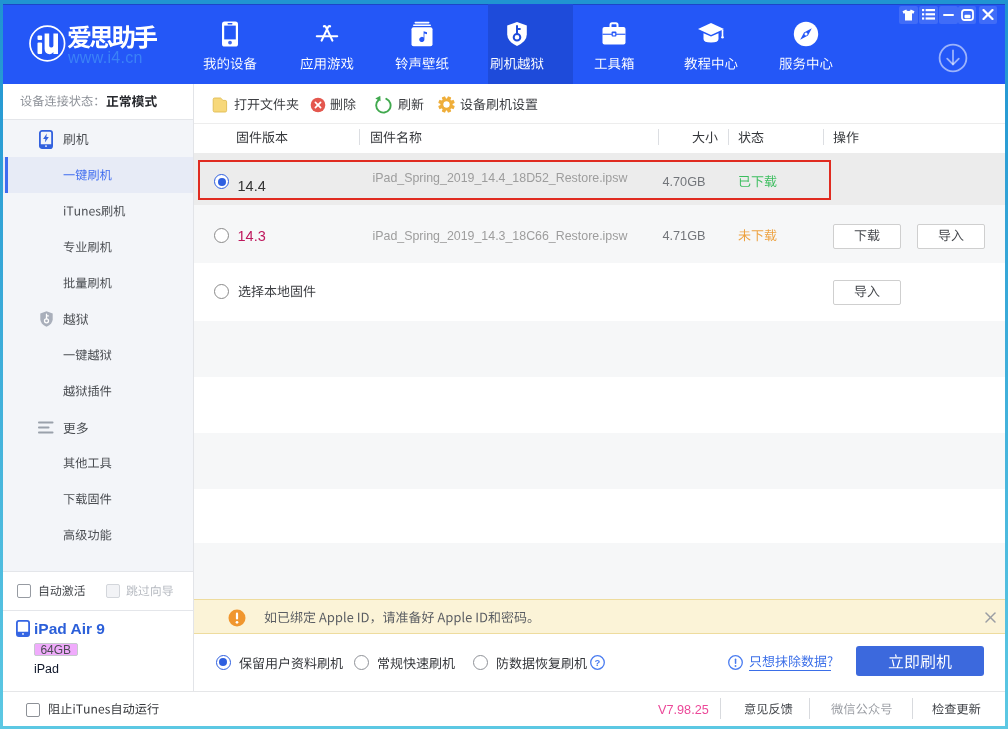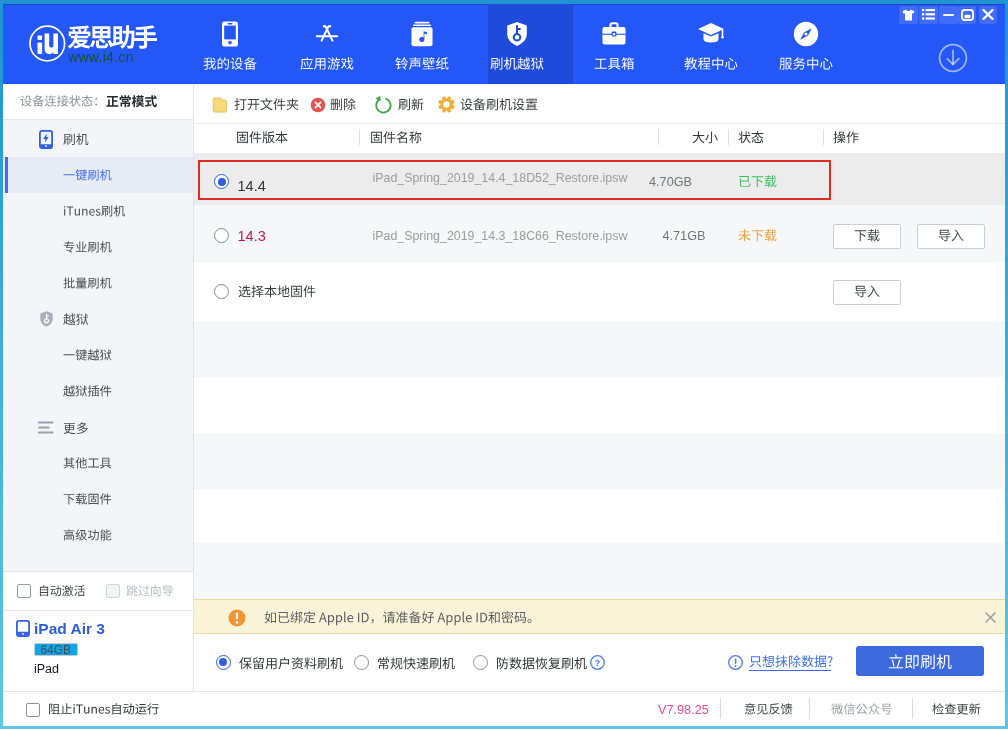--- a/index.html
+++ b/index.html
@@ -16,21 +16,21 @@
 <circle cx="19.3" cy="19.5" r="17.3" fill="none" stroke="#fff" stroke-width="1.7"></circle>
 <rect x="9.5" y="11.5" width="4.6" height="4.6" rx="1" fill="#fff"></rect>
 <rect x="9.5" y="18.6" width="4.6" height="11.4" rx="1" fill="#fff"></rect>
 <path d="M16.6 9.5 h4.6 v12.2 q0 1.8 1.8 1.8 h0.6 q1.8 0 1.8 -1.8 V9.5 h4.6 V30 h-4.6 v-1.9 q-1.1 2.1 -3.6 2.1 q-5.2 0 -5.2 -5.4 Z" fill="#fff"></path>
 </svg>
 <svg style="position:absolute;left:67px;top:25px;overflow:visible" width="88" height="31">
     <g transform="translate(0,21.50)">
       <path d="M21.10 -20.90C16.25 -20.20 8.80 -19.75 2.43 -19.62C2.68 -19.03 2.98 -18.03 3.00 -17.32L6.75 -17.40L5.23 -16.73C5.45 -16.20 5.70 -15.58 5.90 -15.00H1.68V-10.33H3.83V-8.25H7.25C6.10 -4.58 4.08 -1.85 0.80 -0.18C1.38 0.35 2.38 1.53 2.70 2.10C5.23 0.60 7.12 -1.43 8.47 -4.00C9.33 -3.05 10.28 -2.23 11.35 -1.50C9.78 -0.98 8.08 -0.62 6.33 -0.38C6.78 0.18 7.45 1.40 7.68 2.10C9.98 1.68 12.23 1.03 14.23 0.08C16.50 1.07 19.10 1.73 22.00 2.08C22.33 1.33 22.98 0.12 23.53 -0.50C21.20 -0.70 19.03 -1.07 17.10 -1.65C18.65 -2.80 19.93 -4.23 20.83 -5.98L19.20 -7.10L18.75 -7.00H9.78L10.15 -8.25H21.28V-10.33H23.38V-15.00H18.98L20.48 -17.38L18.18 -18.05C19.53 -18.18 20.78 -18.32 21.90 -18.50ZM10.95 -17.03 11.60 -15.00H8.47C8.25 -15.70 7.88 -16.65 7.53 -17.43C9.22 -17.48 10.98 -17.55 12.68 -17.65ZM14.23 -15.00C14.00 -15.78 13.60 -16.85 13.25 -17.68C14.83 -17.78 16.38 -17.88 17.82 -18.03C17.45 -17.10 16.88 -15.90 16.35 -15.00ZM8.15 -12.30 7.88 -10.73H4.15V-12.50H20.83V-10.73H10.75L10.98 -11.95ZM11.30 -4.48H16.65C15.95 -3.80 15.12 -3.23 14.18 -2.70C13.10 -3.23 12.12 -3.80 11.30 -4.48Z M29.05 -5.88V-1.78C29.05 0.90 29.88 1.78 33.17 1.78C33.85 1.78 36.65 1.78 37.35 1.78C40.00 1.78 40.85 0.88 41.20 -2.70C40.40 -2.90 39.10 -3.35 38.50 -3.83C38.35 -1.30 38.15 -0.95 37.10 -0.95C36.40 -0.95 34.08 -0.95 33.52 -0.95C32.30 -0.95 32.08 -1.05 32.08 -1.80V-5.88ZM40.23 -5.55C41.55 -3.60 42.88 -1.03 43.28 0.65L46.20 -0.60C45.73 -2.35 44.28 -4.80 42.90 -6.68ZM25.52 -6.50C25.00 -4.45 24.05 -2.20 22.90 -0.70L25.60 0.80C26.77 -0.85 27.65 -3.40 28.25 -5.53ZM25.40 -20.18V-8.28H33.30L31.52 -6.62C33.33 -5.65 35.45 -4.12 36.42 -3.03L38.55 -5.08C37.55 -6.12 35.60 -7.43 33.92 -8.28H43.40V-20.18ZM28.23 -13.05H32.95V-10.88H28.23ZM35.85 -13.05H40.45V-10.88H35.85ZM28.23 -17.60H32.95V-15.48H28.23ZM35.85 -17.60H40.45V-15.48H35.85Z M44.60 -3.28 45.12 -0.20 56.15 -2.88C55.38 -1.80 54.40 -0.85 53.15 -0.03C53.88 0.50 54.83 1.53 55.25 2.25C60.10 -1.10 61.48 -6.40 61.85 -13.00H64.53C64.35 -4.98 64.12 -1.85 63.58 -1.15C63.33 -0.80 63.08 -0.73 62.65 -0.73C62.12 -0.73 61.00 -0.75 59.77 -0.83C60.28 -0.05 60.62 1.23 60.67 2.02C61.95 2.08 63.25 2.10 64.08 1.95C64.95 1.80 65.58 1.53 66.15 0.68C66.97 -0.50 67.20 -4.20 67.42 -14.50C67.42 -14.88 67.42 -15.85 67.42 -15.85H61.98C62.03 -17.57 62.03 -19.38 62.03 -21.23H59.10L59.05 -15.85H55.77V-13.00H58.95C58.73 -9.15 58.12 -5.88 56.42 -3.28L56.17 -5.62L55.10 -5.40V-20.20H46.38V-3.60ZM49.02 -4.12V-7.18H52.33V-4.80ZM49.02 -12.35H52.33V-9.80H49.02ZM49.02 -14.98V-17.50H52.33V-14.98Z M67.05 -8.38V-5.43H76.97V-1.40C76.97 -0.90 76.75 -0.73 76.20 -0.70C75.60 -0.70 73.50 -0.70 71.65 -0.78C72.12 0.03 72.70 1.35 72.88 2.20C75.42 2.23 77.25 2.15 78.45 1.70C79.65 1.23 80.10 0.43 80.10 -1.35V-5.43H90.03V-8.38H80.10V-11.33H88.53V-14.20H80.10V-17.45C82.88 -17.78 85.50 -18.23 87.75 -18.80L85.58 -21.30C81.45 -20.20 74.55 -19.55 68.53 -19.30C68.83 -18.62 69.17 -17.43 69.28 -16.65C71.72 -16.75 74.38 -16.90 76.97 -17.12V-14.20H68.78V-11.33H76.97V-8.38Z" fill="#ffffff"></path>
     </g>
   </svg>
-<div class="abs" style="left:68px;top:50.5px;width:90px;height:13px;font-size:14px;line-height:13px;color:#14532d;letter-spacing:.3px">www.i4.cn</div>
+<div class="abs" style="left:68px;top:50.5px;width:90px;height:13px;font-size:16px;line-height:13px;color:#3b82f6;letter-spacing:.3px">www.i4.cn</div>
 <svg style="position:absolute;left:203.0px;top:57px;overflow:visible" width="54" height="17">
     <g transform="translate(0,11.61)">
       <path d="M9.50 -10.45C10.29 -9.76 11.21 -8.78 11.62 -8.13L12.45 -8.72C12.00 -9.36 11.06 -10.31 10.27 -10.99ZM11.23 -5.76C10.77 -4.90 10.17 -4.05 9.45 -3.28C9.22 -4.18 9.03 -5.24 8.90 -6.39H12.77V-7.34H8.79C8.68 -8.56 8.63 -9.87 8.63 -11.23H7.56C7.57 -9.90 7.64 -8.59 7.75 -7.34H4.66V-9.72C5.48 -9.90 6.26 -10.10 6.93 -10.33L6.21 -11.18C4.91 -10.69 2.73 -10.23 0.84 -9.95C0.96 -9.71 1.09 -9.34 1.15 -9.10C1.94 -9.21 2.81 -9.34 3.65 -9.50V-7.34H0.76V-6.39H3.65V-4.00L0.55 -3.39L0.85 -2.36L3.65 -3.00V-0.23C3.65 0.00 3.56 0.07 3.33 0.08C3.09 0.09 2.29 0.09 1.43 0.07C1.58 0.35 1.75 0.81 1.80 1.09C2.92 1.09 3.65 1.07 4.06 0.90C4.51 0.74 4.66 0.43 4.66 -0.23V-3.24L7.16 -3.82L7.07 -4.72L4.66 -4.21V-6.39H7.84C8.02 -4.91 8.28 -3.56 8.60 -2.43C7.63 -1.54 6.53 -0.78 5.39 -0.23C5.64 -0.01 5.94 0.32 6.09 0.57C7.10 0.04 8.07 -0.63 8.95 -1.42C9.56 0.16 10.39 1.12 11.46 1.12C12.47 1.12 12.85 0.46 13.03 -1.78C12.76 -1.88 12.39 -2.11 12.18 -2.34C12.10 -0.59 11.93 0.09 11.56 0.09C10.88 0.09 10.26 -0.77 9.77 -2.20C10.71 -3.16 11.52 -4.24 12.12 -5.39Z M20.95 -5.71C21.69 -4.72 22.61 -3.38 23.02 -2.55L23.88 -3.09C23.44 -3.89 22.50 -5.20 21.73 -6.16ZM16.74 -11.37C16.63 -10.72 16.40 -9.83 16.19 -9.17H14.67V0.73H15.61V-0.34H19.37V-9.17H17.12C17.35 -9.75 17.60 -10.50 17.83 -11.18ZM15.61 -8.26H18.44V-5.41H15.61ZM15.61 -1.26V-4.52H18.44V-1.26ZM21.57 -11.39C21.14 -9.53 20.41 -7.67 19.48 -6.47C19.72 -6.33 20.14 -6.05 20.33 -5.89C20.79 -6.53 21.22 -7.36 21.60 -8.28H25.06C24.89 -2.86 24.68 -0.78 24.25 -0.32C24.08 -0.14 23.94 -0.09 23.67 -0.09C23.36 -0.09 22.55 -0.11 21.65 -0.18C21.84 0.08 21.96 0.51 21.99 0.80C22.75 0.84 23.54 0.86 24.00 0.82C24.49 0.77 24.79 0.66 25.10 0.26C25.64 -0.40 25.83 -2.50 26.03 -8.69C26.04 -8.83 26.04 -9.21 26.04 -9.21H21.96C22.18 -9.84 22.38 -10.52 22.55 -11.18Z M28.65 -10.48C29.36 -9.84 30.27 -8.94 30.69 -8.36L31.37 -9.07C30.94 -9.63 30.04 -10.50 29.31 -11.10ZM27.58 -7.10V-6.13H29.48V-1.28C29.48 -0.66 29.07 -0.22 28.81 -0.05C29.00 0.15 29.27 0.57 29.36 0.81C29.57 0.54 29.93 0.27 32.33 -1.51C32.21 -1.71 32.05 -2.09 31.97 -2.36L30.47 -1.27V-7.10ZM33.63 -10.85V-9.36C33.63 -8.36 33.33 -7.24 31.55 -6.43C31.74 -6.26 32.09 -5.87 32.21 -5.67C34.16 -6.60 34.59 -8.06 34.59 -9.33V-9.91H36.98V-7.74C36.98 -6.71 37.17 -6.33 38.11 -6.33C38.26 -6.33 38.92 -6.33 39.12 -6.33C39.39 -6.33 39.68 -6.34 39.84 -6.40C39.80 -6.63 39.77 -7.02 39.74 -7.28C39.58 -7.24 39.30 -7.21 39.11 -7.21C38.93 -7.21 38.33 -7.21 38.18 -7.21C37.96 -7.21 37.94 -7.33 37.94 -7.72V-10.85ZM37.87 -4.43C37.38 -3.35 36.65 -2.46 35.76 -1.74C34.86 -2.48 34.14 -3.39 33.66 -4.43ZM32.18 -5.37V-4.43H32.89L32.70 -4.36C33.24 -3.12 34.01 -2.04 34.97 -1.16C33.95 -0.51 32.79 -0.07 31.60 0.20C31.79 0.42 32.01 0.82 32.09 1.08C33.40 0.73 34.64 0.22 35.73 -0.53C36.76 0.23 37.99 0.78 39.38 1.12C39.50 0.84 39.78 0.43 40.00 0.22C38.70 -0.05 37.54 -0.53 36.56 -1.16C37.71 -2.16 38.62 -3.46 39.16 -5.14L38.54 -5.41L38.37 -5.37Z M49.75 -9.29C49.10 -8.60 48.22 -8.01 47.22 -7.49C46.30 -7.95 45.52 -8.51 44.94 -9.14L45.09 -9.29ZM45.48 -11.38C44.81 -10.21 43.48 -8.86 41.53 -7.94C41.76 -7.78 42.07 -7.44 42.23 -7.20C42.98 -7.59 43.65 -8.03 44.23 -8.51C44.78 -7.94 45.43 -7.44 46.17 -7.01C44.52 -6.32 42.66 -5.85 40.91 -5.60C41.08 -5.37 41.28 -4.93 41.36 -4.64C43.32 -4.97 45.40 -5.55 47.24 -6.44C48.92 -5.63 50.92 -5.10 53.00 -4.83C53.14 -5.12 53.41 -5.54 53.64 -5.76C51.72 -5.98 49.87 -6.39 48.30 -7.01C49.59 -7.76 50.68 -8.69 51.41 -9.81L50.75 -10.23L50.57 -10.18H45.89C46.14 -10.50 46.37 -10.83 46.58 -11.16ZM43.85 -1.74H46.71V-0.24H43.85ZM43.85 -2.56V-3.93H46.71V-2.56ZM50.57 -1.74V-0.24H47.75V-1.74ZM50.57 -2.56H47.75V-3.93H50.57ZM42.80 -4.82V1.08H43.85V0.65H50.57V1.05H51.66V-4.82Z" fill="#ffffff"></path>
     </g>
   </svg>
 <svg style="position:absolute;left:300.0px;top:57px;overflow:visible" width="54" height="17">
     <g transform="translate(0,11.61)">
       <path d="M3.56 -6.62C4.12 -5.16 4.77 -3.23 5.02 -1.97L5.98 -2.36C5.68 -3.62 5.04 -5.49 4.44 -6.98ZM6.49 -7.37C6.93 -5.90 7.42 -3.98 7.61 -2.73L8.59 -3.02C8.38 -4.28 7.88 -6.16 7.41 -7.63ZM6.32 -11.18C6.57 -10.71 6.84 -10.08 7.03 -9.60H1.63V-5.91C1.63 -4.00 1.54 -1.31 0.49 0.61C0.73 0.70 1.19 1.00 1.38 1.17C2.48 -0.84 2.66 -3.86 2.66 -5.91V-8.64H12.72V-9.60H8.18C8.01 -10.08 7.63 -10.85 7.30 -11.45ZM2.82 -0.53V0.45H12.89V-0.53H9.23C10.48 -2.62 11.47 -5.08 12.12 -7.32L11.06 -7.71C10.54 -5.37 9.50 -2.62 8.19 -0.53Z M15.57 -10.39V-5.49C15.57 -3.59 15.43 -1.20 13.93 0.49C14.16 0.61 14.57 0.94 14.71 1.15C15.75 0.00 16.21 -1.55 16.42 -3.06H19.80V0.96H20.83V-3.06H24.48V-0.30C24.48 -0.05 24.38 0.03 24.11 0.04C23.85 0.05 22.94 0.07 21.99 0.03C22.13 0.30 22.29 0.74 22.34 1.00C23.61 1.01 24.39 1.00 24.85 0.84C25.31 0.68 25.47 0.36 25.47 -0.30V-10.39ZM16.56 -9.42H19.80V-7.25H16.56ZM24.48 -9.42V-7.25H20.83V-9.42ZM16.56 -6.29H19.80V-4.02H16.51C16.55 -4.54 16.56 -5.04 16.56 -5.49ZM24.48 -6.29V-4.02H20.83V-6.29Z M28.04 -10.48C28.75 -10.04 29.70 -9.41 30.15 -8.99L30.77 -9.80C30.28 -10.18 29.34 -10.79 28.63 -11.18ZM27.51 -6.83C28.26 -6.44 29.24 -5.87 29.75 -5.49L30.32 -6.32C29.82 -6.67 28.82 -7.21 28.09 -7.56ZM27.74 0.38 28.66 0.89C29.19 -0.36 29.81 -2.04 30.27 -3.46L29.44 -3.97C28.94 -2.44 28.24 -0.69 27.74 0.38ZM37.15 -5.21V-3.92H35.07V-2.98H37.15V-0.07C37.15 0.09 37.10 0.15 36.91 0.15C36.72 0.16 36.11 0.16 35.42 0.14C35.55 0.42 35.68 0.81 35.72 1.08C36.63 1.08 37.23 1.07 37.61 0.90C38.00 0.76 38.10 0.47 38.10 -0.05V-2.98H39.99V-3.92H38.10V-4.90C38.74 -5.40 39.42 -6.09 39.91 -6.74L39.28 -7.17L39.11 -7.11H35.77C36.02 -7.55 36.25 -8.03 36.45 -8.57H39.97V-9.54H36.77C36.94 -10.07 37.06 -10.62 37.17 -11.18L36.21 -11.34C35.92 -9.77 35.42 -8.22 34.67 -7.22C34.90 -7.11 35.33 -6.86 35.53 -6.72L35.73 -7.05V-6.21H38.29C37.94 -5.85 37.53 -5.48 37.15 -5.21ZM30.47 -9.17V-8.19H31.74C31.66 -4.87 31.48 -1.43 29.70 0.43C29.96 0.57 30.27 0.85 30.43 1.07C31.83 -0.45 32.33 -2.78 32.53 -5.33H33.88C33.79 -1.70 33.67 -0.42 33.45 -0.14C33.33 0.03 33.22 0.05 33.03 0.05C32.85 0.05 32.36 0.04 31.82 0.00C31.98 0.26 32.06 0.65 32.09 0.93C32.62 0.96 33.17 0.96 33.48 0.92C33.82 0.89 34.05 0.78 34.26 0.49C34.59 0.04 34.70 -1.44 34.82 -5.80C34.83 -5.94 34.83 -6.26 34.83 -6.26H32.59C32.63 -6.90 32.64 -7.55 32.67 -8.19H35.21V-9.17ZM31.66 -10.99C32.09 -10.42 32.58 -9.67 32.79 -9.17L33.76 -9.61C33.52 -10.10 33.03 -10.81 32.59 -11.35Z M50.06 -10.68C50.72 -10.12 51.54 -9.33 51.92 -8.80L52.66 -9.41C52.29 -9.94 51.45 -10.69 50.77 -11.22ZM41.32 -7.48C42.07 -6.48 42.90 -5.29 43.67 -4.14C42.90 -2.65 41.94 -1.47 40.88 -0.76C41.12 -0.58 41.46 -0.19 41.62 0.07C42.65 -0.70 43.56 -1.78 44.32 -3.15C44.85 -2.32 45.31 -1.54 45.63 -0.93L46.45 -1.65C46.08 -2.35 45.49 -3.24 44.83 -4.21C45.52 -5.72 46.02 -7.53 46.29 -9.61L45.64 -9.83L45.47 -9.79H41.22V-8.87H45.17C44.95 -7.55 44.60 -6.30 44.15 -5.20C43.46 -6.18 42.71 -7.18 42.05 -8.06ZM51.85 -6.48C51.41 -5.32 50.75 -4.14 49.94 -3.10C49.65 -4.14 49.44 -5.41 49.27 -6.84L53.27 -7.30L53.15 -8.22L49.18 -7.78C49.09 -8.86 49.02 -10.03 48.99 -11.25H47.94C47.99 -9.98 48.06 -8.78 48.15 -7.65L46.28 -7.44L46.41 -6.51L48.25 -6.72C48.44 -4.94 48.71 -3.39 49.10 -2.15C48.26 -1.26 47.30 -0.51 46.30 -0.03C46.59 0.18 46.91 0.49 47.10 0.73C47.94 0.27 48.75 -0.36 49.49 -1.11C50.09 0.23 50.88 1.03 51.98 1.11C52.64 1.15 53.16 0.49 53.46 -1.74C53.24 -1.84 52.80 -2.11 52.60 -2.31C52.47 -0.85 52.27 -0.09 51.93 -0.12C51.27 -0.19 50.73 -0.88 50.29 -2.00C51.29 -3.20 52.12 -4.59 52.66 -5.99Z" fill="#ffffff"></path>
     </g>
   </svg>
@@ -244,22 +244,22 @@
       <path d="M1.79 -8.63H3.70V-6.51H1.79ZM4.64 -8.10C5.13 -7.31 5.56 -6.25 5.69 -5.53L6.45 -5.88C6.30 -6.58 5.85 -7.63 5.33 -8.41ZM0.42 -0.62 0.62 0.21C1.77 -0.10 3.33 -0.50 4.81 -0.89L4.70 -1.67L3.24 -1.30V-3.45H4.52V-4.25H3.24V-5.75H4.47V-9.39H1.04V-5.75H2.49V-1.11L1.73 -0.93V-4.81H1.06V-0.76ZM10.51 -8.51C10.21 -7.68 9.63 -6.52 9.19 -5.81L9.83 -5.47C10.31 -6.15 10.88 -7.22 11.34 -8.09ZM8.34 -10.01V-0.57C8.34 0.50 8.57 0.77 9.38 0.77C9.54 0.77 10.34 0.77 10.52 0.77C11.25 0.77 11.45 0.29 11.53 -1.06C11.29 -1.11 10.97 -1.26 10.78 -1.42C10.75 -0.35 10.70 -0.05 10.47 -0.05C10.29 -0.05 9.64 -0.05 9.51 -0.05C9.23 -0.05 9.19 -0.12 9.19 -0.57V-3.76C9.84 -3.21 10.56 -2.56 10.92 -2.12L11.52 -2.75C11.07 -3.26 10.10 -4.07 9.37 -4.64L9.19 -4.46V-10.01ZM6.50 -10.01V-4.96L6.49 -4.19C5.66 -3.65 4.84 -3.12 4.27 -2.81L4.77 -2.00L6.43 -3.27C6.27 -1.86 5.77 -0.44 4.20 0.32C4.38 0.49 4.65 0.80 4.77 0.98C7.10 -0.32 7.32 -2.83 7.32 -4.96V-10.01Z M12.84 -9.21C13.51 -8.59 14.27 -7.72 14.60 -7.16L15.35 -7.69C14.98 -8.25 14.20 -9.08 13.53 -9.67ZM16.43 -5.68C17.04 -4.94 17.77 -3.89 18.10 -3.27L18.85 -3.72C18.50 -4.34 17.75 -5.34 17.15 -6.07ZM15.02 -5.53H12.50V-4.70H14.14V-1.58C13.60 -1.39 12.98 -0.86 12.34 -0.17L12.96 0.68C13.57 -0.14 14.15 -0.84 14.54 -0.84C14.82 -0.84 15.20 -0.44 15.70 -0.13C16.53 0.39 17.53 0.51 19.00 0.51C20.15 0.51 22.25 0.45 23.10 0.40C23.11 0.13 23.26 -0.32 23.37 -0.56C22.22 -0.44 20.42 -0.33 19.03 -0.33C17.70 -0.33 16.68 -0.43 15.90 -0.90C15.49 -1.14 15.24 -1.38 15.02 -1.52ZM20.47 -9.96V-7.85H15.85V-7.01H20.47V-2.28C20.47 -2.07 20.38 -2.01 20.15 -2.00C19.91 -1.99 19.08 -1.99 18.21 -2.02C18.34 -1.76 18.48 -1.37 18.53 -1.11C19.65 -1.11 20.37 -1.12 20.79 -1.27C21.22 -1.42 21.37 -1.68 21.37 -2.28V-7.01H23.03V-7.85H21.37V-9.96Z M29.01 -10.02C28.85 -9.41 28.55 -8.58 28.25 -7.94H24.98V0.95H25.86V-7.07H33.70V-0.24C33.70 -0.02 33.63 0.05 33.39 0.05C33.14 0.06 32.32 0.07 31.46 0.02C31.59 0.29 31.73 0.70 31.77 0.95C32.87 0.95 33.61 0.94 34.03 0.80C34.45 0.64 34.59 0.36 34.59 -0.24V-7.94H29.24C29.54 -8.51 29.86 -9.20 30.12 -9.84ZM28.24 -4.69H31.25V-2.36H28.24ZM27.42 -5.49V-0.69H28.24V-1.55H32.08V-5.49Z M38.21 -2.17C38.96 -1.55 39.81 -0.63 40.15 -0.01L40.82 -0.61C40.45 -1.19 39.64 -2.02 38.91 -2.63H43.41V-0.13C43.41 0.05 43.34 0.11 43.10 0.12C42.88 0.12 42.02 0.13 41.14 0.11C41.27 0.33 41.41 0.67 41.46 0.90C42.60 0.90 43.33 0.90 43.76 0.77C44.18 0.65 44.33 0.42 44.33 -0.11V-2.63H46.93V-3.46H44.33V-4.39H43.41V-3.46H36.44V-2.63H38.75ZM37.31 -9.16V-6.05C37.31 -4.93 37.90 -4.69 39.87 -4.69C40.31 -4.69 44.14 -4.69 44.61 -4.69C46.11 -4.69 46.51 -4.97 46.66 -6.20C46.39 -6.24 46.03 -6.34 45.79 -6.47C45.70 -5.59 45.53 -5.43 44.55 -5.43C43.72 -5.43 40.42 -5.43 39.79 -5.43C38.47 -5.43 38.23 -5.56 38.23 -6.06V-6.69H45.53V-9.52H37.31ZM38.23 -8.73H44.65V-7.49H38.23Z" fill="#b4b8bf"></path>
     </g>
   </svg>
 <div class="abs" style="left:3px;top:610px;width:190px;height:1px;background:#e4e6ea"></div>
 <div class="abs" style="left:3px;top:611px;width:190px;height:80px;background:#fff"></div>
 <svg class="abs" style="left:16px;top:620px" width="14" height="17" viewBox="0 0 14 17">
 <rect x="0.9" y="0.9" width="12.2" height="15.2" rx="2" fill="none" stroke="#3565e3" stroke-width="1.8"></rect>
 <path d="M1 11.8 H13 V14.1 q0 2 -2 2 H3 q-2 0 -2 -2 Z" fill="#3565e3"></path>
 <circle cx="7" cy="13.9" r="0.9" fill="#fff"></circle>
 </svg>
-<div class="abs" style="left:34px;top:620.5px;width:120px;height:16px;font-size:15.5px;line-height:16px;font-weight:bold;color:#2b5fd9">iPad Air 3</div>
-<div class="abs" style="left:34px;top:642.8px;width:43.5px;height:13px;border:1px solid #c6c9ce;border-radius:2px;background:#0ea5e9;font-size:12px;line-height:12px;color:#4a4d52;text-align:center">64GB</div>
+<div class="abs" style="left:34px;top:620.5px;width:120px;height:16px;font-size:15.5px;line-height:16px;font-weight:bold;color:#2b5fd9">iPad Air 9</div>
+<div class="abs" style="left:34px;top:642.8px;width:43.5px;height:13px;border:1px solid #c6c9ce;border-radius:2px;background:#f0abfc;font-size:12px;line-height:12px;color:#4a4d52;text-align:center">64GB</div>
 <div class="abs" style="left:34px;top:662.5px;width:60px;height:13px;font-size:12.5px;line-height:13px;color:#0f172a">iPad</div>
 <svg class="abs" style="left:212px;top:96.5px" width="16" height="16" viewBox="0 0 16 16">
 <path d="M1.2 2.4 Q1.2 1 2.6 1 H8.6 L11 3.4 H13.2 Q14.6 3.4 14.6 4.8 V13.6 Q14.6 15 13.2 15 H2.6 Q1.2 15 1.2 13.6 Z" fill="#f7d87a" stroke="#e0bc52" stroke-width="0.9"></path>
 </svg>
 <svg style="position:absolute;left:233.8px;top:97.8px;overflow:visible" width="65" height="16">
     <g transform="translate(0,11.18)">
       <path d="M2.59 -10.92V-8.29H0.62V-7.36H2.59V-4.59C1.81 -4.38 1.09 -4.19 0.51 -4.04L0.81 -3.07L2.59 -3.59V-0.26C2.59 -0.08 2.51 -0.01 2.33 -0.01C2.16 0.00 1.59 0.00 0.97 -0.01C1.10 0.25 1.25 0.65 1.29 0.91C2.20 0.91 2.73 0.88 3.08 0.73C3.42 0.57 3.55 0.30 3.55 -0.25V-3.87L5.50 -4.46L5.37 -5.38L3.55 -4.86V-7.36H5.36V-8.29H3.55V-10.92ZM5.43 -9.83V-8.85H9.14V-0.40C9.14 -0.16 9.05 -0.08 8.79 -0.08C8.50 -0.05 7.57 -0.05 6.60 -0.09C6.76 0.19 6.94 0.68 7.01 0.96C8.24 0.96 9.06 0.95 9.54 0.78C10.01 0.61 10.18 0.27 10.18 -0.39V-8.85H12.49V-9.83Z M21.44 -9.14V-5.43H17.80V-5.99V-9.14ZM13.68 -5.43V-4.50H16.74C16.56 -2.72 15.90 -0.97 13.70 0.36C13.96 0.53 14.31 0.86 14.48 1.09C16.89 -0.43 17.56 -2.46 17.75 -4.50H21.44V1.05H22.44V-4.50H25.34V-5.43H22.44V-9.14H24.93V-10.07H14.16V-9.14H16.81V-5.99L16.80 -5.43Z M31.50 -10.70C31.89 -10.06 32.30 -9.19 32.46 -8.66L33.54 -9.01C33.36 -9.54 32.90 -10.39 32.51 -11.01ZM26.65 -8.63V-7.67H28.68C29.45 -5.69 30.47 -3.99 31.81 -2.60C30.38 -1.40 28.63 -0.52 26.47 0.09C26.66 0.33 26.98 0.78 27.08 1.01C29.25 0.31 31.06 -0.62 32.53 -1.90C33.99 -0.60 35.76 0.36 37.89 0.95C38.06 0.68 38.35 0.26 38.57 0.05C36.49 -0.47 34.72 -1.39 33.28 -2.61C34.59 -3.95 35.59 -5.62 36.35 -7.67H38.40V-8.63ZM32.55 -3.29C31.33 -4.52 30.37 -6.01 29.69 -7.67H35.24C34.59 -5.92 33.70 -4.47 32.55 -3.29Z M43.12 -4.43V-3.48H46.85V1.04H47.83V-3.48H51.39V-4.43H47.83V-7.31H50.82V-8.25H47.83V-10.76H46.85V-8.25H45.11C45.28 -8.84 45.42 -9.46 45.55 -10.07L44.62 -10.27C44.32 -8.57 43.77 -6.89 43.02 -5.81C43.25 -5.69 43.67 -5.46 43.85 -5.32C44.20 -5.86 44.52 -6.55 44.80 -7.31H46.85V-4.43ZM42.48 -10.87C41.78 -8.90 40.64 -6.96 39.42 -5.68C39.59 -5.46 39.87 -4.95 39.98 -4.72C40.39 -5.16 40.78 -5.68 41.17 -6.24V1.01H42.11V-7.76C42.60 -8.67 43.04 -9.63 43.41 -10.59Z M54.31 -7.46C54.78 -6.67 55.24 -5.62 55.38 -4.95L56.30 -5.23C56.15 -5.89 55.68 -6.92 55.19 -7.70ZM61.58 -7.73C61.26 -6.97 60.66 -5.85 60.18 -5.16L60.96 -4.91C61.45 -5.55 62.08 -6.58 62.54 -7.45ZM58.03 -10.91V-8.97H53.17V-8.02H58.02C57.99 -6.80 57.91 -5.72 57.72 -4.76H52.75V-3.78H57.46C56.82 -1.90 55.47 -0.60 52.60 0.19C52.82 0.40 53.10 0.79 53.21 1.04C56.35 0.13 57.80 -1.40 58.47 -3.59C59.49 -1.29 61.20 0.27 63.77 0.97C63.91 0.71 64.18 0.31 64.40 0.10C62.01 -0.45 60.33 -1.85 59.41 -3.78H64.25V-4.76H58.76C58.94 -5.73 59.02 -6.82 59.05 -8.02H63.80V-8.97H59.06L59.07 -10.91Z" fill="#3c3e42"></path>
     </g>
   </svg>
 <svg class="abs" style="left:310px;top:96.8px" width="16" height="16" viewBox="0 0 16 16">
@@ -332,21 +332,21 @@
 <div class="abs" style="left:822.5px;top:129px;width:1px;height:16px;background:#dcdee2"></div>
 <div class="abs" style="left:194px;top:153px;width:811px;height:52px;background:#ececec"></div>
 <div class="abs" style="left:194px;top:205px;width:811px;height:58px;background:#f6f7f8"></div>
 <div class="abs" style="left:194px;top:321px;width:811px;height:56px;background:#f6f7f8"></div>
 <div class="abs" style="left:194px;top:433px;width:811px;height:56px;background:#f6f7f8"></div>
 <div class="abs" style="left:194px;top:543px;width:811px;height:56px;background:#f6f7f8"></div>
 <div class="abs" style="left:214.0px;top:174.0px;width:15px;height:15px;border:1.5px solid #2e5fe0;border-radius:50%;background:#fff"></div>
 <div class="abs" style="left:217.5px;top:177.5px;width:8px;height:8px;border-radius:50%;background:#2e5fe0"></div>
 <div class="abs" style="left:237.5px;top:179px;width:60px;height:15px;font-size:14.5px;line-height:15px;color:#333">14.4</div>
 <div class="abs" style="left:372.5px;top:171px;width:280px;height:14px;font-size:12.4px;line-height:14px;color:#9d9d9d">iPad_Spring_2019_14.4_18D52_Restore.ipsw</div>
-<div class="abs" style="left:649px;top:175px;width:70px;height:14px;font-size:12.7px;line-height:14px;color:#72757a;text-align:left">4.70GB</div>
+<div class="abs" style="left:649px;top:175px;width:70px;height:14px;font-size:12.7px;line-height:14px;color:#72757a;text-align:center">4.70GB</div>
 <svg style="position:absolute;left:737.8px;top:175.4px;overflow:visible" width="39" height="16">
     <g transform="translate(0,11.18)">
       <path d="M1.21 -10.11V-9.14H9.71V-5.72H2.89V-7.86H1.90V-1.33C1.90 0.29 2.56 0.68 4.67 0.68C5.16 0.68 9.04 0.68 9.55 0.68C11.70 0.68 12.13 -0.04 12.38 -2.43C12.09 -2.48 11.65 -2.65 11.39 -2.83C11.21 -0.74 10.98 -0.29 9.57 -0.29C8.68 -0.29 5.30 -0.29 4.62 -0.29C3.19 -0.29 2.89 -0.48 2.89 -1.31V-4.76H9.71V-4.11H10.72V-10.11Z M13.71 -9.96V-8.98H18.73V1.03H19.76V-5.86C21.25 -5.06 23.00 -3.98 23.91 -3.25L24.60 -4.13C23.56 -4.93 21.49 -6.10 19.94 -6.85L19.76 -6.64V-8.98H25.30V-9.96Z M35.57 -10.19C36.17 -9.68 36.85 -8.97 37.15 -8.49L37.89 -9.01C37.57 -9.49 36.87 -10.18 36.27 -10.65ZM36.91 -6.51C36.57 -5.28 36.09 -4.08 35.48 -3.00C35.23 -4.15 35.06 -5.56 34.96 -7.19H38.36V-7.98H34.92C34.88 -8.90 34.87 -9.88 34.88 -10.91H33.92C33.92 -9.91 33.94 -8.92 33.98 -7.98H30.78V-9.10H33.09V-9.88H30.78V-10.93H29.85V-9.88H27.36V-9.10H29.85V-7.98H26.70V-7.19H34.02C34.15 -5.12 34.40 -3.29 34.79 -1.89C34.15 -0.97 33.42 -0.19 32.59 0.40C32.83 0.57 33.11 0.86 33.28 1.07C33.97 0.53 34.59 -0.12 35.15 -0.83C35.63 0.29 36.28 0.94 37.13 0.94C38.04 0.94 38.36 0.34 38.52 -1.61C38.28 -1.70 37.95 -1.90 37.75 -2.12C37.67 -0.60 37.54 -0.01 37.22 -0.01C36.66 -0.01 36.18 -0.65 35.81 -1.77C36.66 -3.11 37.31 -4.64 37.78 -6.25ZM26.84 -1.20 26.95 -0.29 30.33 -0.64V0.99H31.24V-0.73L33.60 -0.97V-1.78L31.24 -1.56V-2.78H33.31V-3.63H31.24V-4.68H30.33V-3.63H28.52C28.81 -4.06 29.08 -4.55 29.35 -5.08H33.58V-5.89H29.74C29.90 -6.23 30.04 -6.56 30.17 -6.90L29.21 -7.16C29.08 -6.73 28.91 -6.29 28.74 -5.89H26.90V-5.08H28.38C28.16 -4.64 27.98 -4.30 27.87 -4.15C27.66 -3.80 27.47 -3.54 27.27 -3.50C27.39 -3.25 27.52 -2.79 27.57 -2.60C27.69 -2.70 28.08 -2.78 28.63 -2.78H30.33V-1.48Z" fill="#3bbd5e"></path>
     </g>
   </svg>
 <div class="abs" style="left:198px;top:160px;width:633px;height:40px;border:2.5px solid #e02b20"></div>
 <div class="abs" style="left:214.0px;top:228.0px;width:15px;height:15px;border:1.5px solid #8a8a8a;border-radius:50%;background:#fff"></div>
 <div class="abs" style="left:237.5px;top:228.5px;width:60px;height:15px;font-size:14.5px;line-height:15px;color:#be185d">14.3</div>
 <div class="abs" style="left:372.5px;top:229px;width:280px;height:14px;font-size:12.4px;line-height:14px;color:#9d9d9d">iPad_Spring_2019_14.3_18C66_Restore.ipsw</div>
 <div class="abs" style="left:649px;top:229px;width:70px;height:14px;font-size:12.7px;line-height:14px;color:#72757a;text-align:center">4.71GB</div>

